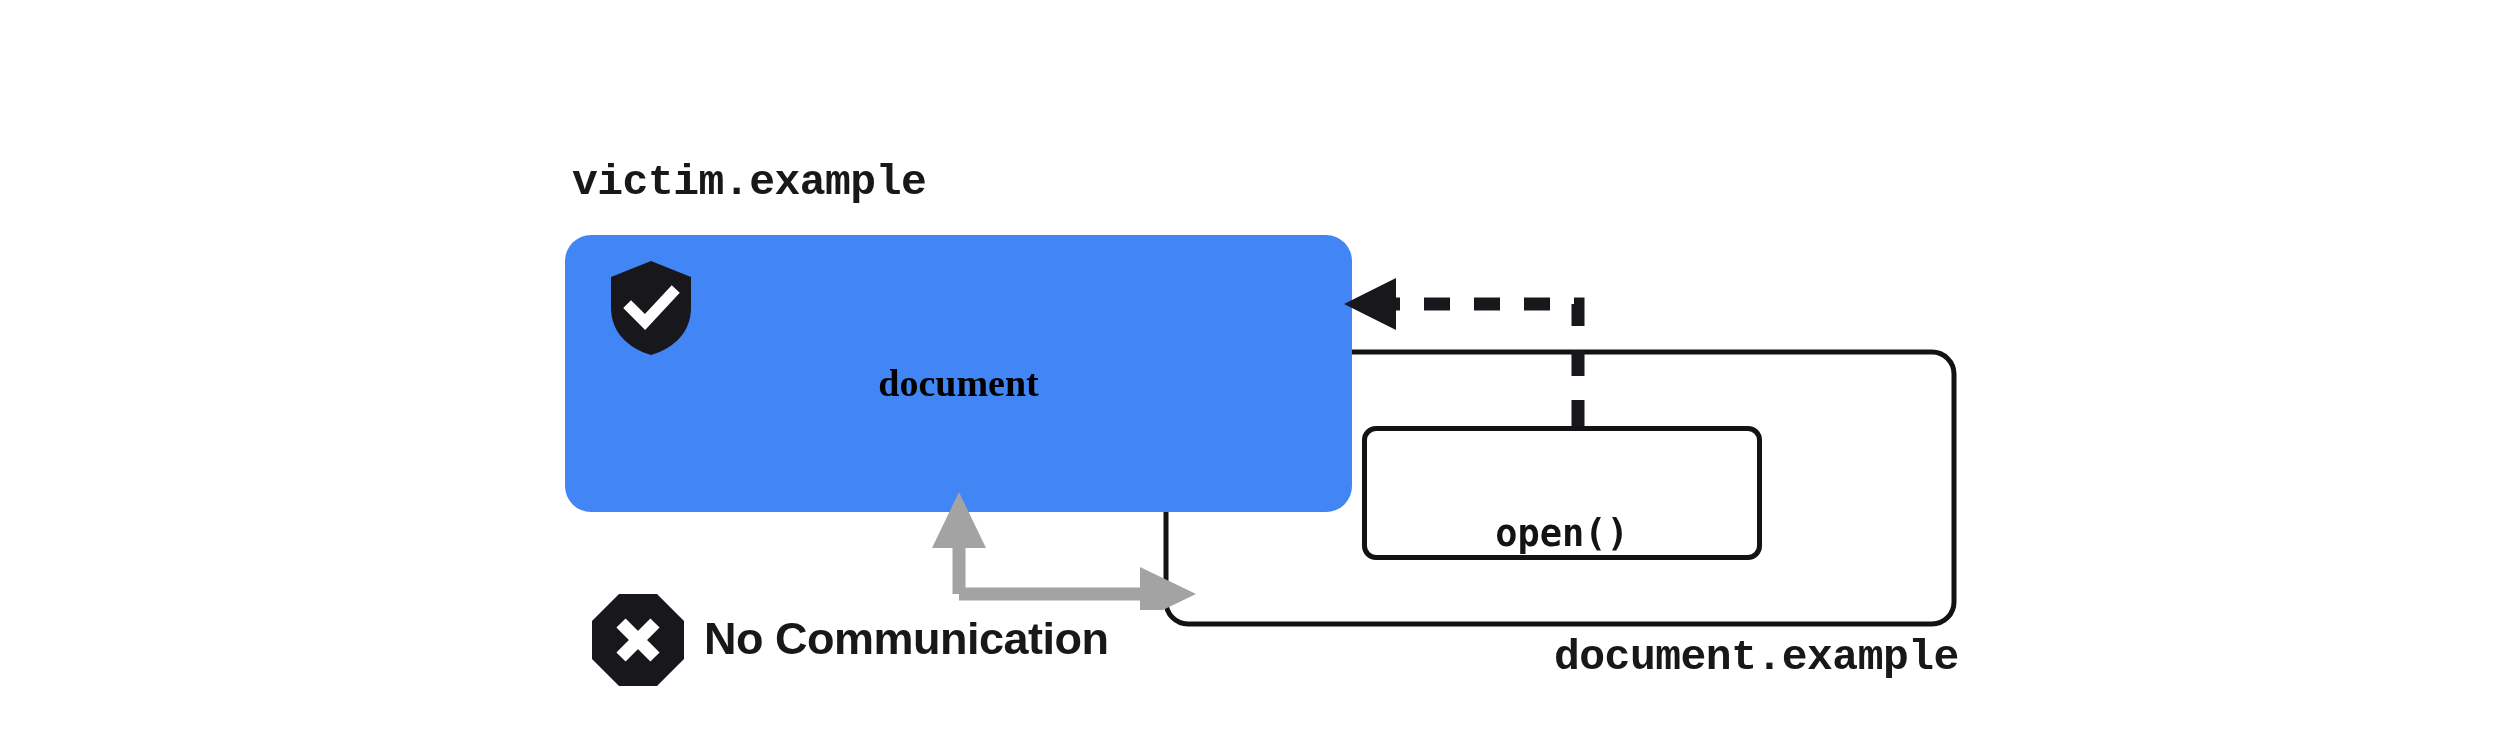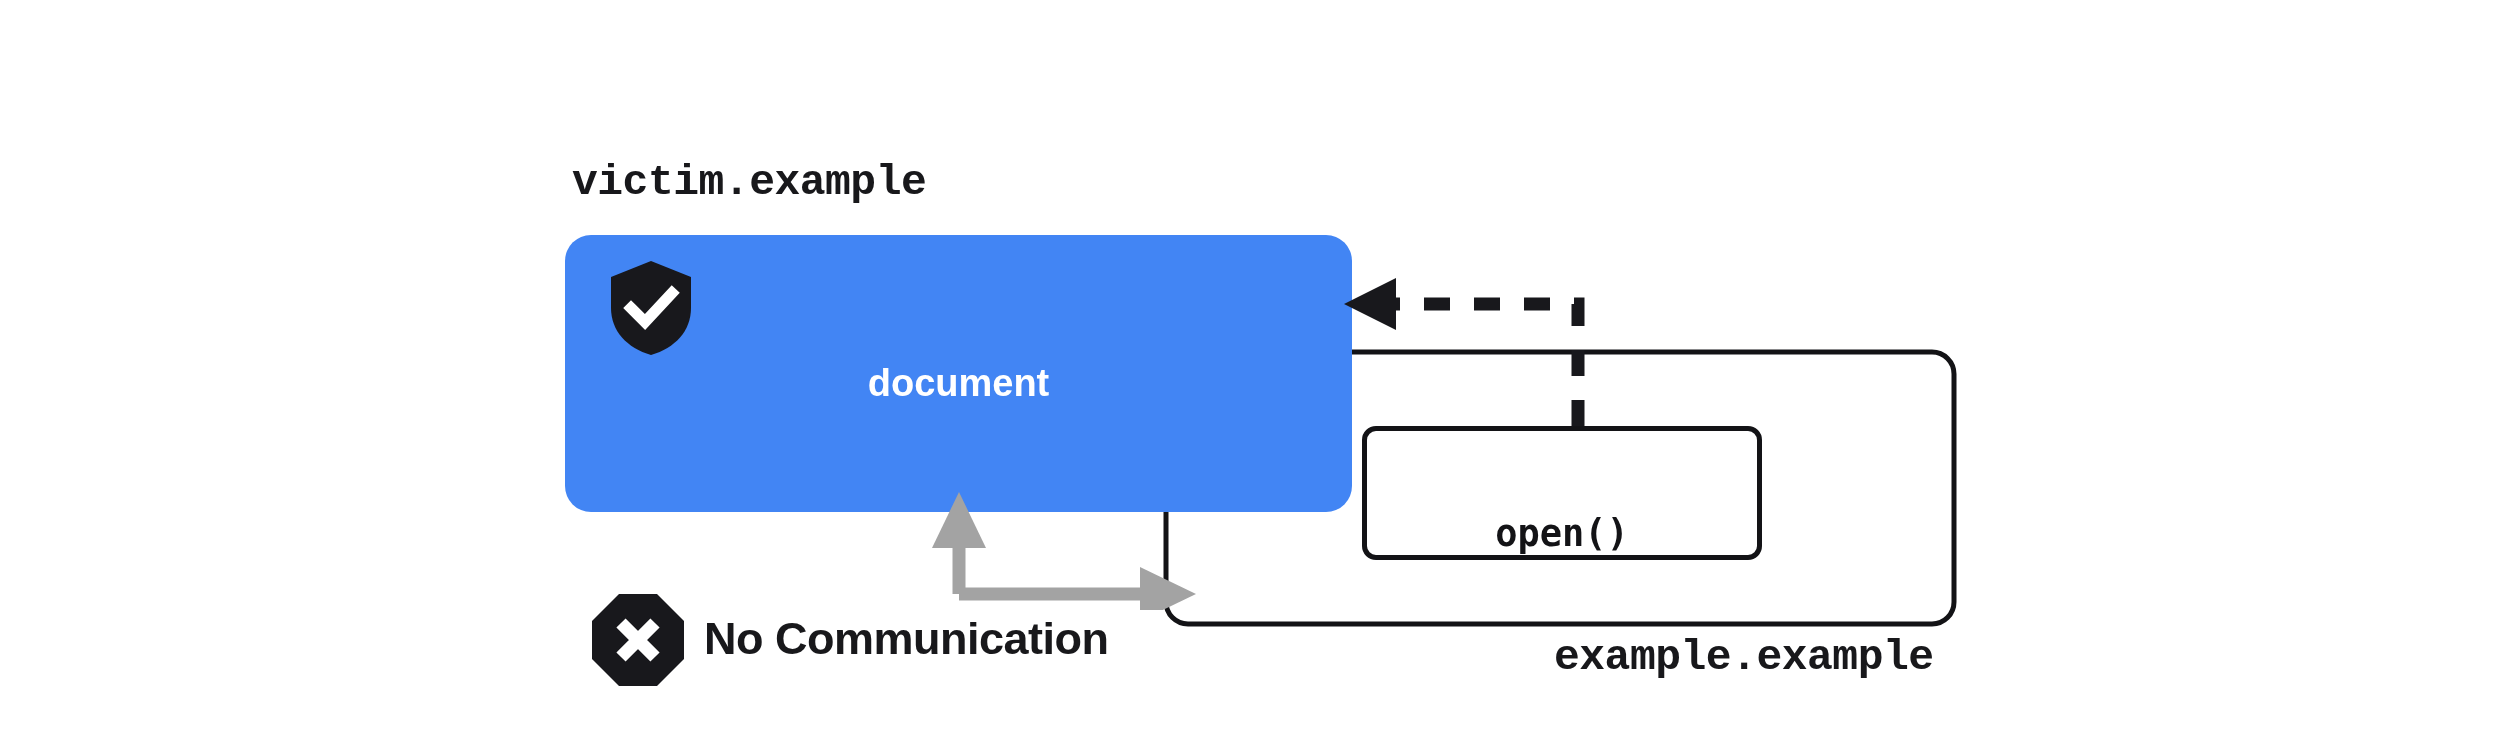--- a/index.html
+++ b/index.html
@@ -67,23 +67,23 @@
     height: 100%;
     display: flex;
     flex-direction: column;
     align-items: center;
     justify-content: center;
     gap: 2px;
     padding-top: 18px;
     box-sizing: border-box;
   }
   .mono-line {
-    font-family: Liberation Sans, sans-serif;
-    font-weight: bold;
-    color: #ffffff;
+    font-family: Liberation Serif, serif;
+    font-weight: bold;
+    color: #000000;
     white-space: pre;
     letter-spacing: 0px;
   }
   #doc-line-1 { font-size: 38px; line-height: 46px; }
   #doc-line-2 { font-size: 38px; line-height: 46px; }
 
   
   #attacker-frame {
     position: absolute;
     left: 1160px;
@@ -205,15 +205,15 @@
   </svg>
 
   <div id="no-comm-group">
     <svg id="no-comm-icon" viewBox="0 0 96 96">
       <path d="M29 2 L67 2 L94 29 L94 67 L67 94 L29 94 L2 67 L2 29 Z" fill="#18181c"></path>
       <path d="M31 31 L65 65 M65 31 L31 65" stroke="#ffffff" stroke-width="13" stroke-linecap="butt"></path>
     </svg>
     <div id="no-comm-label">No Communication</div>
   </div>
 
-  <div id="attacker-label" class="origin-label">example.example</div>
+  <div id="attacker-label" class="origin-label">document.example</div>
 
 </div>
 
 </body></html>

